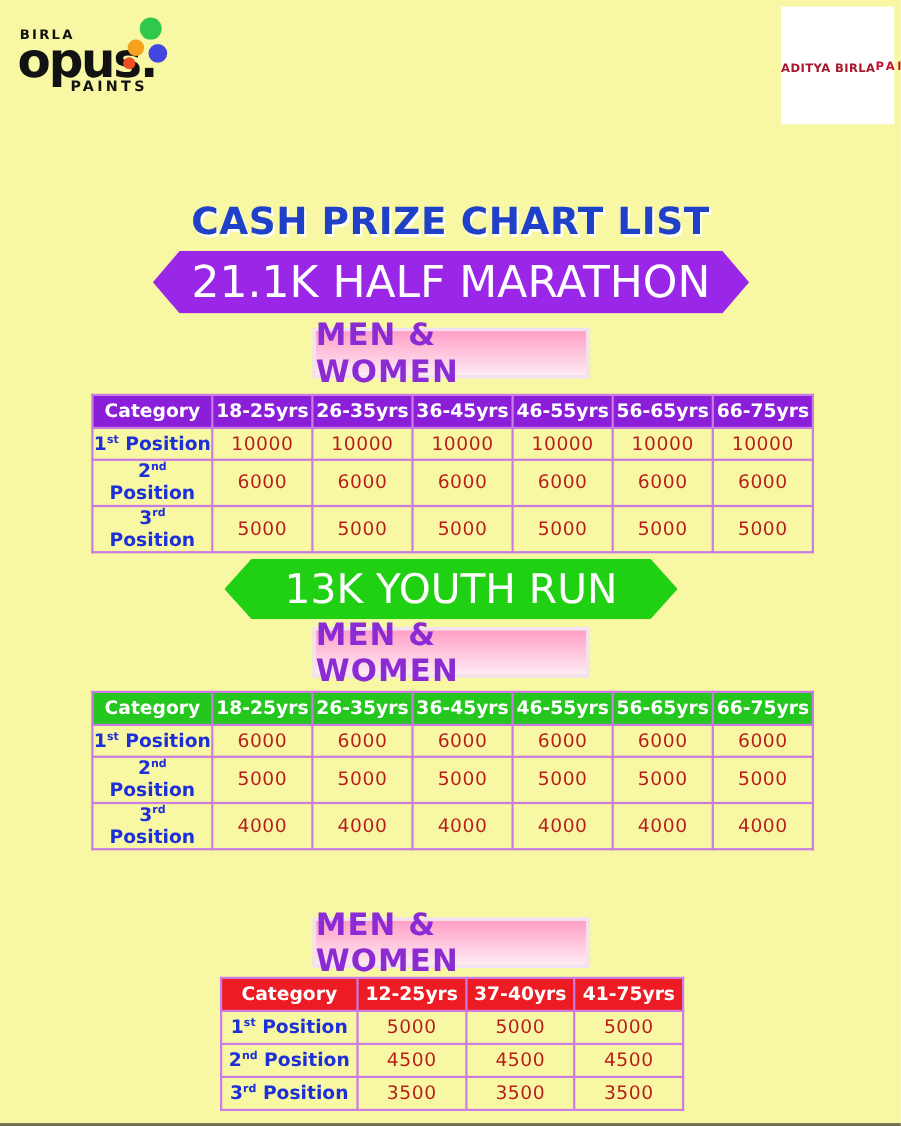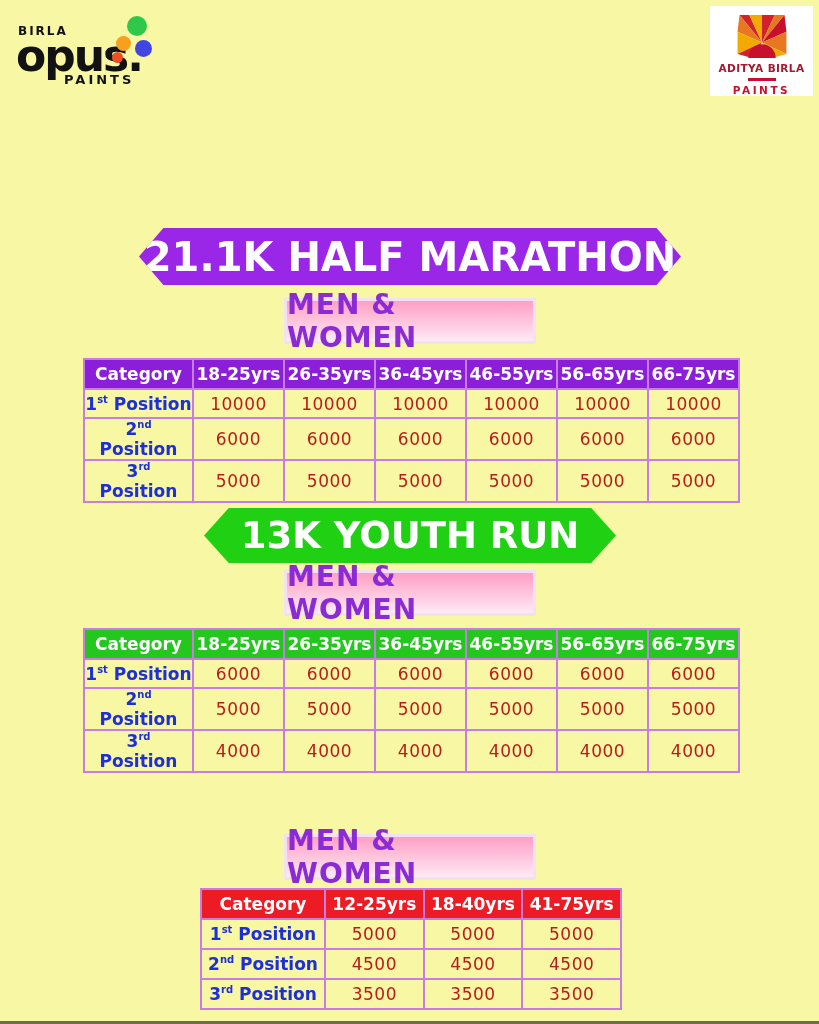--- a/index.html
+++ b/index.html
@@ -23,31 +23,31 @@
   .mahad-title-wrap{position:relative;display:inline-block;margin-top:-6px;}
   .mahad-title{font-size:96px;line-height:1.04;font-weight:900;letter-spacing:-5px;color:#6a2cc8;transform:scaleY(1.02);}
   .runner{position:absolute;pointer-events:none;}
   .runner svg{width:100%;height:100%;}
   .runner1{left:68px;top:16px;width:52px;height:78px;}
   .runner2{left:180px;top:18px;width:50px;height:76px;}
   .mahad-sub{margin-top:-6px;font-size:30px;font-weight:800;letter-spacing:0px;color:#2dbe3c;}
   .mahad-tag{margin-top:4px;font-size:11.5px;font-weight:800;color:#e9262b;letter-spacing:.2px;}
 
   
-  .ab-box{position:absolute;left:710px;top:6px;width:103px;height:90px;background:#ffffff;display:flex;flex-direction:column;align-items:center;justify-content:center;}
+  .ab-box{position:absolute;left:710px;top:6px;width:103px;height:107px;background:#ffffff;display:flex;flex-direction:row;align-items:center;}
   .ab-sun{margin-top:9px;width:66px;height:58px;}
   .ab-name{margin-top:4px;font-size:10.5px;font-weight:800;color:#a6192e;letter-spacing:.4px;white-space:nowrap;}
   .ab-bar{margin-top:4px;width:28px;height:4px;background:#c8102e;}
   .ab-paints{margin-top:3px;font-size:10.5px;font-weight:600;color:#c8102e;letter-spacing:2.5px;}
 
   
   .main-title{position:absolute;left:0;top:182px;width:819px;text-align:center;font-size:34px;font-weight:900;color:#1f41c7;letter-spacing:.5px;text-shadow:2px 2px 0 rgba(255,255,255,.85);}
 
   
-  .banner{position:absolute;display:flex;align-items:center;justify-content:center;color:#fff;font-weight:700;}
+  .banner{position:absolute;display:flex;align-items:center;justify-content:center;color:#fff;font-weight:400;}
   .banner1{left:139px;top:228px;width:542px;height:57px;background:#9a27e8;font-size:40px;clip-path:polygon(0 50%,4.5% 0,95.5% 0,100% 50%,95.5% 100%,4.5% 100%);}
   .banner2{left:204px;top:508px;width:412px;height:55px;background:#1fd013;font-size:37px;clip-path:polygon(0 50%,6% 0,94% 0,100% 50%,94% 100%,6% 100%);}
   .banner3{left:239px;top:772px;width:342px;height:55px;background:#ea1a1f;font-size:37px;clip-path:polygon(0 50%,7.5% 0,92.5% 0,100% 50%,92.5% 100%,7.5% 100%);}
 
   
   .gender{position:absolute;left:284px;width:252px;height:46px;display:flex;align-items:center;justify-content:center;
     background:linear-gradient(#ff9fc6,#ffeaf3);border:3px solid #f2e0f5;box-sizing:border-box;
     font-size:28px;font-weight:900;color:#8b2bd3;letter-spacing:1px;}
   .gender1{top:298px;}
   .gender2{top:570px;}
@@ -99,20 +99,21 @@
       <polygon points="50,56 100,34 100,80" fill="#e87722"></polygon>
       <polygon points="50,56 0,80 30,88" fill="#d2232a"></polygon>
       <polygon points="50,56 100,80 70,88" fill="#f2a900"></polygon>
       <path d="M 22,88 A 28 28 0 0 1 78,88 Z" fill="#c8102e"></path>
     </svg>
     <div class="ab-name">ADITYA BIRLA</div>
     <div class="ab-bar"></div>
     <div class="ab-paints">PAINTS</div>
   </div>
 
+  <div class="main-title">CASH PRIZE CHART LIST</div>
 
   <div class="banner banner1">21.1K HALF MARATHON</div>
   <div class="gender gender1">MEN &amp; WOMEN</div>
   <table class="prize t-wide head-purple">
     <thead>
       <tr>
         <th class="cat">Category</th>
         <th>18-25yrs</th>
         <th>26-35yrs</th>
         <th>36-45yrs</th>
@@ -196,21 +197,21 @@
       </tr>
     </tbody>
   </table>
 
   <div class="gender gender3">MEN &amp; WOMEN</div>
   <table class="prize t3 head-red">
     <thead>
       <tr>
         <th class="cat">Category</th>
         <th>12-25yrs</th>
-        <th>18-40yrs</th>
+        <th>37-40yrs</th>
         <th>41-75yrs</th>
       </tr>
     </thead>
     <tbody>
       <tr>
         <td class="pos"><span>1</span><sup>st</sup> <span>Position</span></td>
         <td class="val">5000</td>
         <td class="val">5000</td>
         <td class="val">5000</td>
       </tr>

